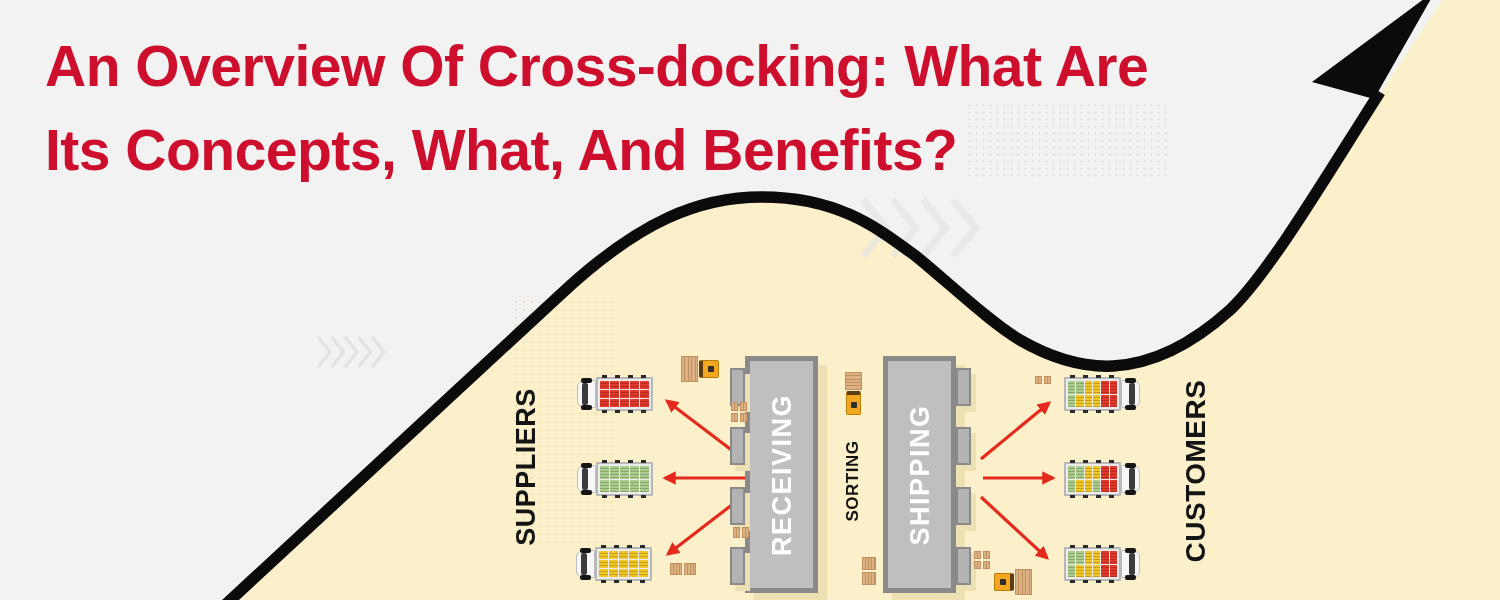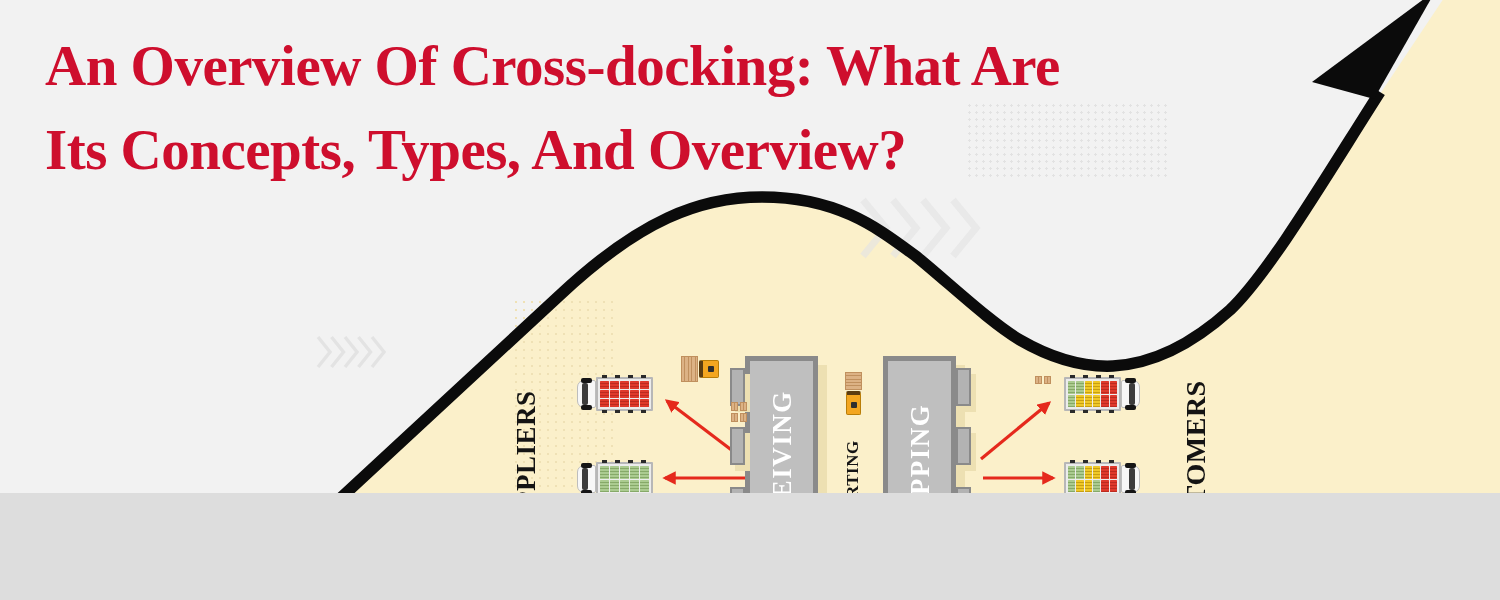--- a/index.html
+++ b/index.html
@@ -1,17 +1,17 @@
 <!DOCTYPE html>
 <html style="--background: #F2F2F2; --cream: #FBF0CA; --ink: #0B0B0B; --title-red: #CE0E2D; --arrow-red: #E5291C; --label-ink: #141414; --dock-fill: #BFBFBF; --dock-border: #8A8A8A; --dock-door: #B3B3B3; --dock-label: #FFFFFF; --shadow-tan: #EDE0B2; --cargo-red: #DF392B; --cargo-red-stripe: #BC2A1F; --cargo-green: #ABCB90; --cargo-green-stripe: #86A968; --cargo-yellow: #EFC827; --cargo-yellow-stripe: #C79F12; --crate: #DCB285; --crate-line: #C0905E; --forklift-orange: #F3A620; --dots-gray: #E2E2E2; --dots-tan: #EFE1B5; --chevron-gray: #E3E3E3;"><head>
 <meta charset="utf-8">
 <style>
   html,body{margin:0;padding:0;background:#ddd;}
-  #stage{position:relative;width:1500px;height:493px;overflow:hidden;
-         background:var(--background);font-family:Liberation Serif, serif;}
+  #stage{position:relative;width:1500px;height:600px;overflow:hidden;
+         background:var(--background);font-family:Liberation Sans, sans-serif;}
   #stage svg{position:absolute;left:0;top:0;}
 
   
   .cream-shape{fill:var(--cream);}
   .curve-stroke{fill:none;stroke:var(--ink);stroke-width:11.5;}
   .arrow-head{fill:var(--ink);}
   .chev-s{fill:none;stroke:var(--chevron-gray);stroke-width:3.4;}
   .chev-l{fill:none;stroke:var(--chevron-gray);stroke-width:7;opacity:.65;}
   .red-arrow{fill:none;stroke:var(--arrow-red);stroke-width:3.2;}
   .mk{fill:var(--arrow-red);}
@@ -145,21 +145,21 @@
       <path class="red-arrow" marker-end="url(#ah)" d="M745,478 L665,478"></path>
       <path class="red-arrow" marker-end="url(#ah)" d="M746,494 L668,554"></path>
       <path class="red-arrow" marker-end="url(#ah)" d="M981,459 L1049,403"></path>
       <path class="red-arrow" marker-end="url(#ah)" d="M983,478 L1053,478"></path>
       <path class="red-arrow" marker-end="url(#ah)" d="M981,497 L1047,558"></path>
     </g>
   </svg>
 
   <div class="title">
     <div>An Overview Of Cross-docking: What Are</div>
-    <div>Its Concepts, Types, And Overview?</div>
+    <div>Its Concepts, What, And Benefits?</div>
   </div>
 
   <div class="vlabel" id="lbl-suppliers">SUPPLIERS</div>
   <div class="vlabel" id="lbl-sorting">SORTING</div>
   <div class="vlabel" id="lbl-customers">CUSTOMERS</div>
 
   <div class="dock dock-receiving">
     <div class="door d1"></div>
     <div class="door d2"></div>
     <div class="door d3"></div>

